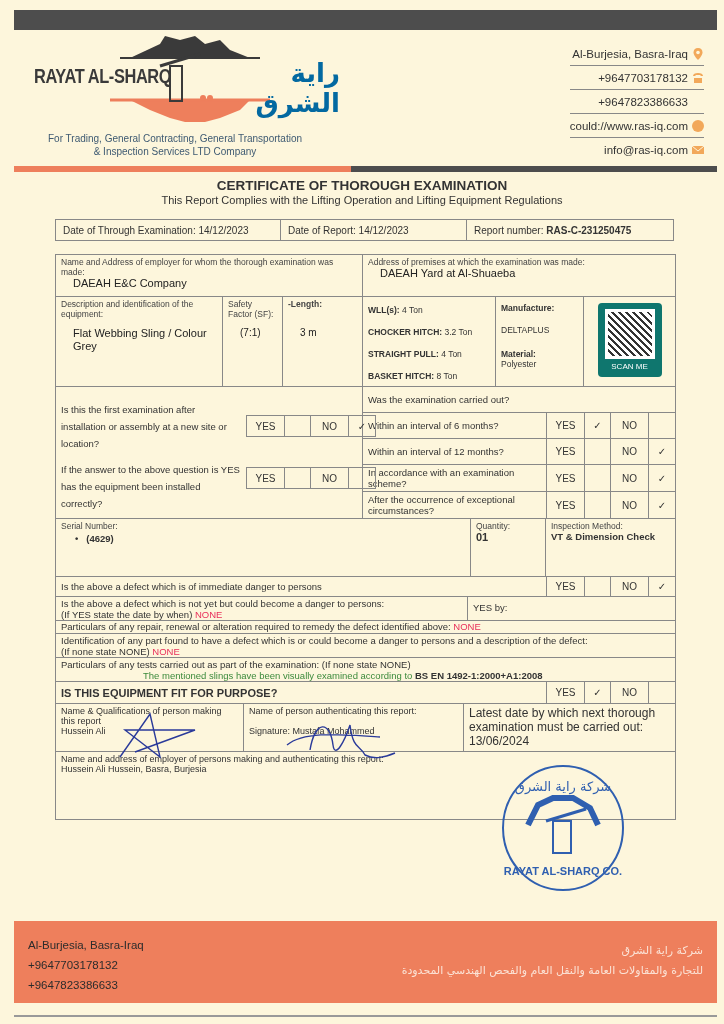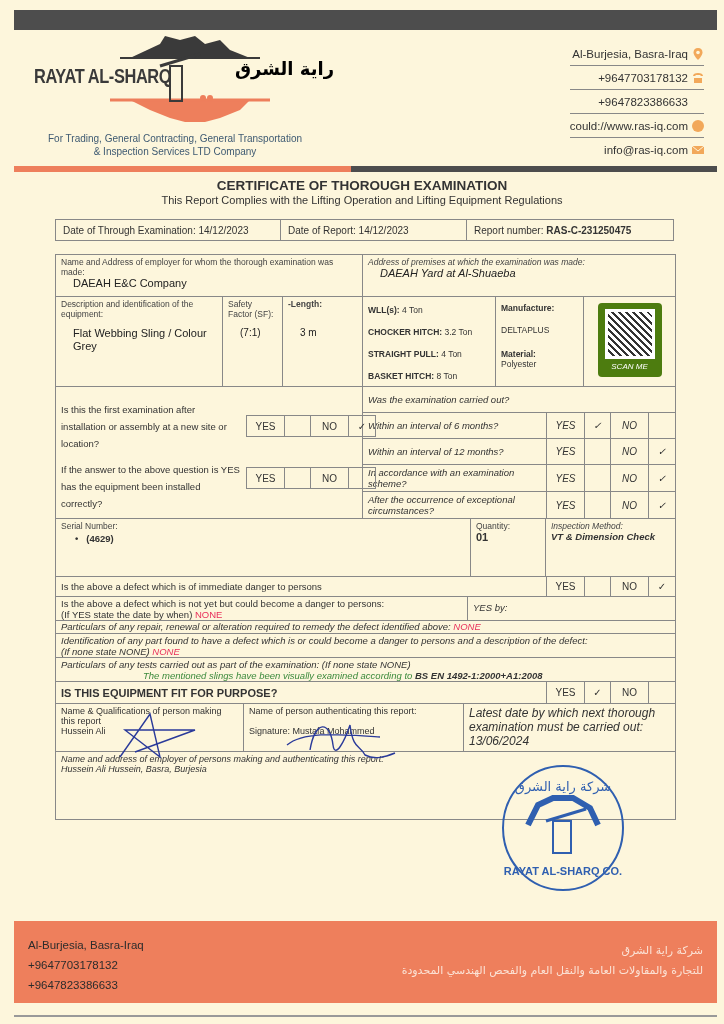--- a/index.html
+++ b/index.html
@@ -1,50 +1,50 @@
 <!DOCTYPE html>
 <html><head>
 <meta charset="utf-8">
 <style>
   * { box-sizing: border-box; margin: 0; padding: 0; }
   body { width: 724px; height: 1024px; background: #fdf6dc; font-family: "Liberation Sans", sans-serif; color: #222; position: relative; overflow: hidden; }
   .topbar { position: absolute; left: 14px; top: 10px; width: 703px; height: 20px; background: #4d4d4d; }
   .logo { position: absolute; left: 20px; top: 36px; width: 320px; height: 70px; }
   .logo-en { position: absolute; left: 14px; top: 28px; font-family: "Liberation Sans", sans-serif; font-weight: bold; font-size: 21px; color: #3a3a3a; letter-spacing: -0.5px; transform: scaleX(0.78); transform-origin: left; }
-  .logo-ar { position: absolute; left: 215px; top: 22px; font-family: "DejaVu Sans", sans-serif; font-weight: bold; font-size: 18px; color: #000000; direction: rtl; }
+  .logo-ar { position: absolute; left: 215px; top: 22px; font-family: "DejaVu Sans", sans-serif; font-weight: bold; font-size: 26px; color: #0369a1; direction: rtl; }
   .tagline { position: absolute; left: 20px; top: 132px; width: 310px; text-align: center; font-size: 10px; color: #3e5a72; line-height: 13px; }
   .contact { position: absolute; right: 20px; top: 42px; text-align: right; font-size: 11.5px; color: #333; line-height: 24px; }
   .contact .row { display: flex; justify-content: flex-end; align-items: center; gap: 4px; height: 24px; }
   .ci { width: 12px; height: 12px; display: inline-block; }
   .ci.blank { width: 12px; }
   .divider { position: absolute; top: 166px; left: 14px; width: 703px; height: 6px; display: flex; }
   .divider .o { width: 48%; background: #ee7f5c; }
   .divider .g { flex: 1; background: #4d4d4d; }
   .title { position: absolute; top: 178px; left: 0; width: 724px; text-align: center; }
   .title h1 { font-size: 13.5px; font-weight: bold; color: #333; }
   .title p { font-size: 11px; color: #333; margin-top: 1px; }
   .datebar { position: absolute; top: 219px; left: 55px; width: 619px; height: 22px; border: 1px solid #888; display: flex; font-size: 10px; color: #333; }
   .datebar div { padding: 5px 7px; border-right: 1px solid #888; }
   .datebar div:last-child { border-right: none; flex: 1; }
   .datebar b { font-weight: bold; }
   .form { position: absolute; top: 254px; left: 55px; width: 621px; border: 1px solid #888; font-size: 9px; color: #333; }
   .row { display: flex; border-bottom: 1px solid #888; }
   .row:last-child { border-bottom: none; }
   .cell { border-right: 1px solid #888; padding: 2px 5px; }
-  .cell:last-child { border-right: none; font-style: italic; }
+  .cell:last-child { border-right: none; }
   .lbl { font-size: 8.5px; color: #444; line-height: 10px; }
   .val { font-size: 11px; color: #222; margin-left: 12px; }
   .yn { display: flex; border: 1px solid #888; height: 22px; }
   .yn span { display: flex; align-items: center; justify-content: center; border-right: 1px solid #888; font-size: 10px; }
   .yn span:last-child { border-right: none; }
   .yn .l { width: 38px; }
   .yn .b { width: 26px; }
   .red { color: #e8305b; }
   .green { color: #3c8a3c; }
-  .qr { width: 64px; height: 74px; background: #4d7c0f; border-radius: 4px; margin: 4px auto; padding: 6px 7px 0; }
+  .qr { width: 64px; height: 74px; background: #0f766e; border-radius: 4px; margin: 4px auto; padding: 6px 7px 0; }
   .qr .code { width: 50px; height: 50px; background: repeating-linear-gradient(45deg,#fff 0 3px,#333 3px 5px), #fff; border: 3px solid #fff; }
   .qr .scan { color: #fff; font-size: 8px; text-align: center; margin-top: 3px; }
   .stamp { position: absolute; left: 498px; top: 763px; width: 130px; height: 130px; }
   .footer { position: absolute; left: 14px; top: 921px; width: 703px; height: 82px; background: #ee7f5c; }
   .footer .left { position: absolute; left: 14px; top: 14px; font-size: 11.5px; color: #2c2c2c; line-height: 20px; }
   .footer .right { position: absolute; right: 14px; top: 20px; text-align: right; direction: rtl; font-family: "DejaVu Sans", sans-serif; font-size: 11px; color: #fbe3d6; line-height: 20px; }
   .bottomline { position: absolute; left: 14px; top: 1015px; width: 703px; height: 2px; background: #999; }
   .sig { position: absolute; }
 </style>
 </head>

